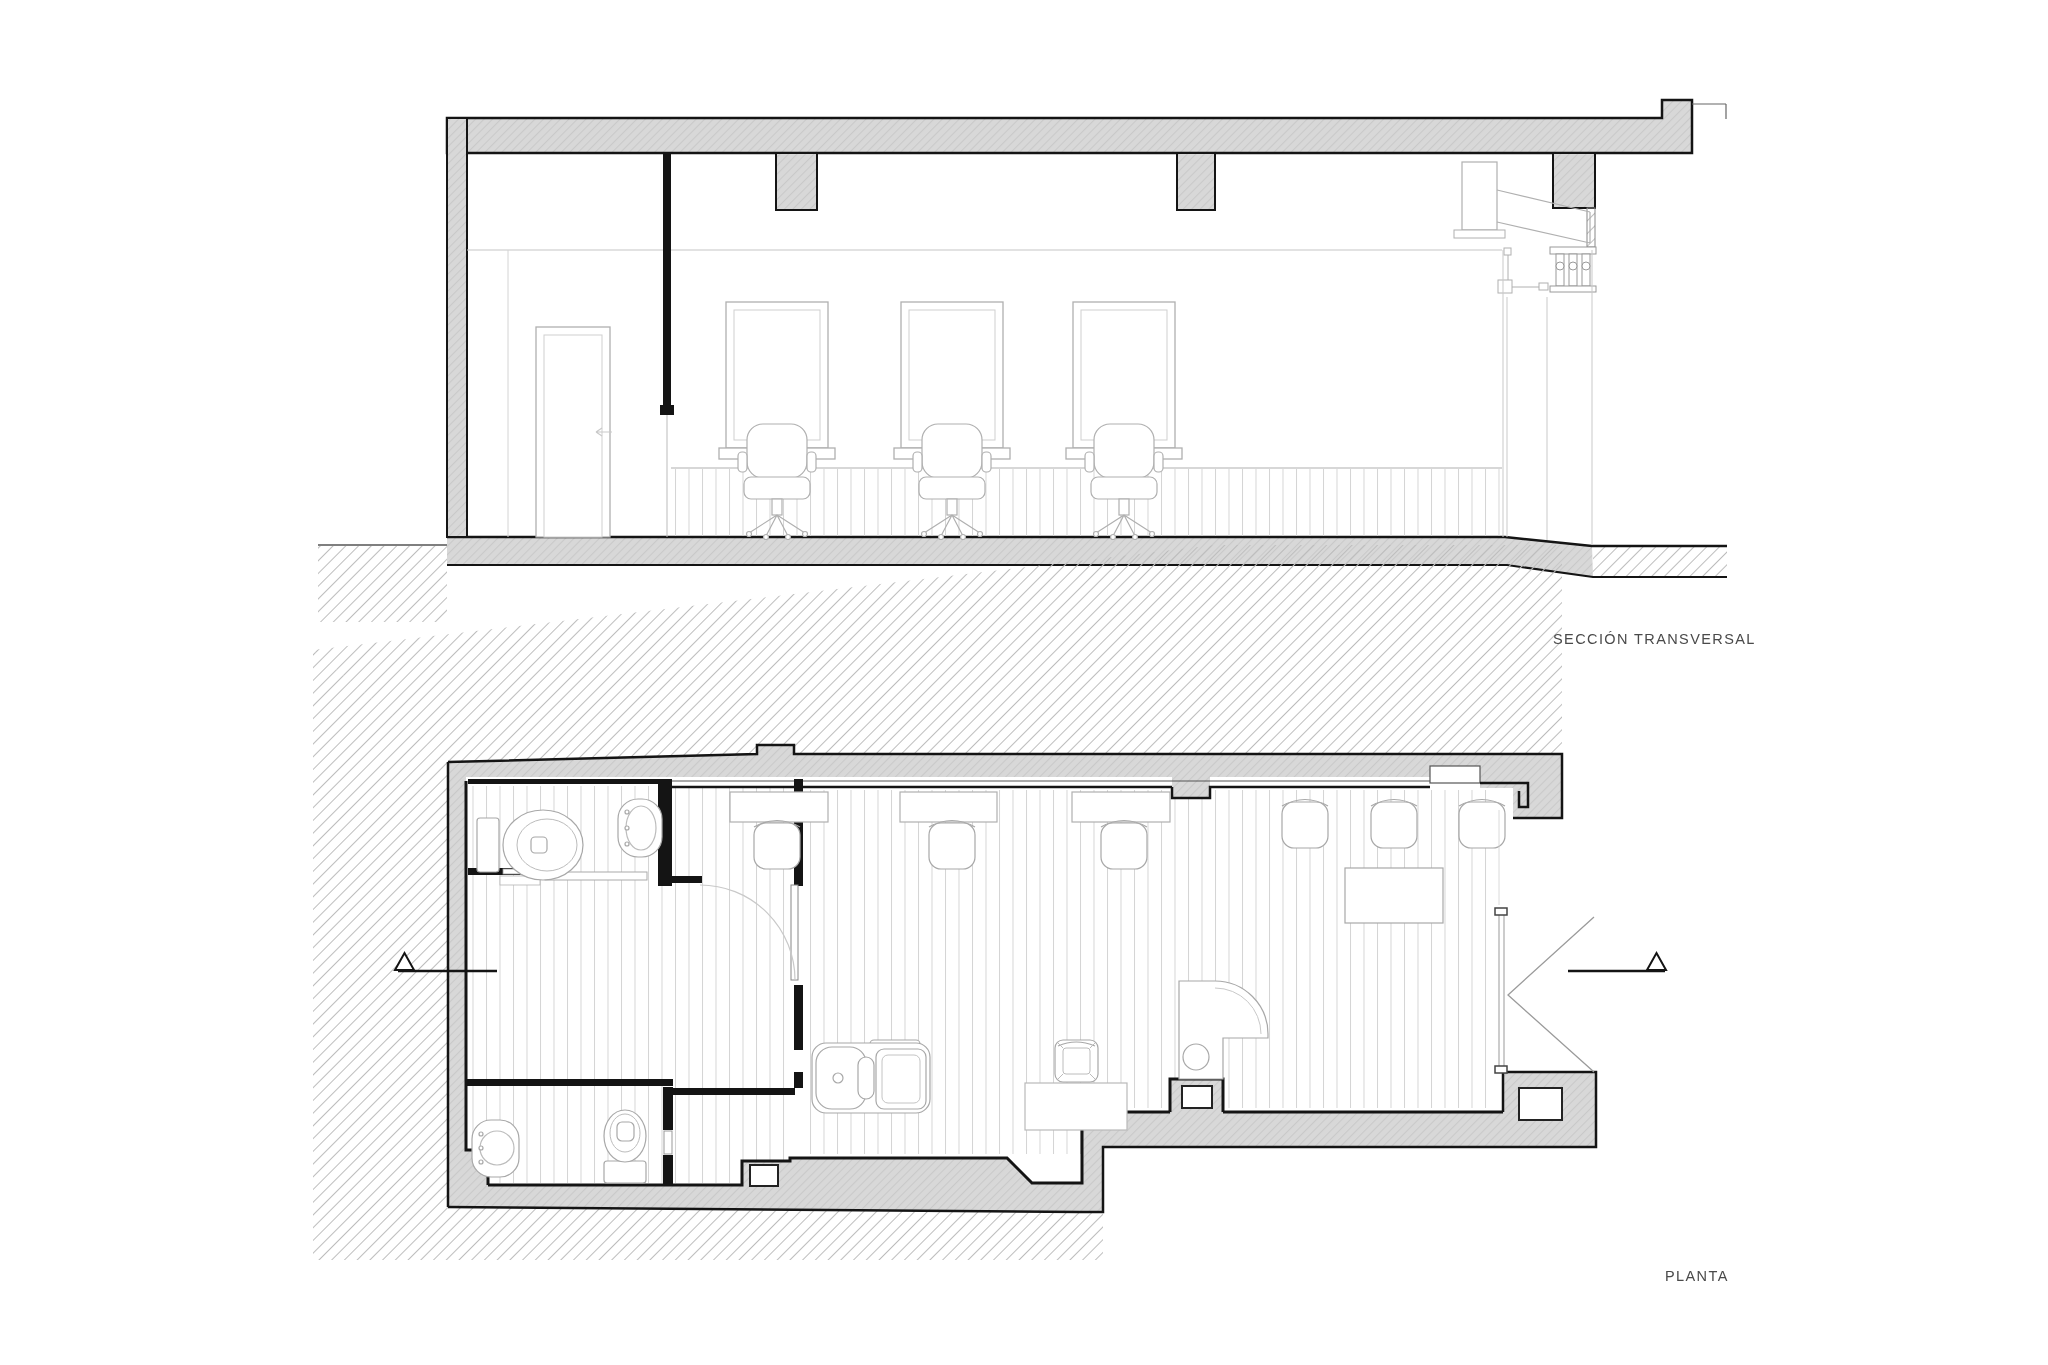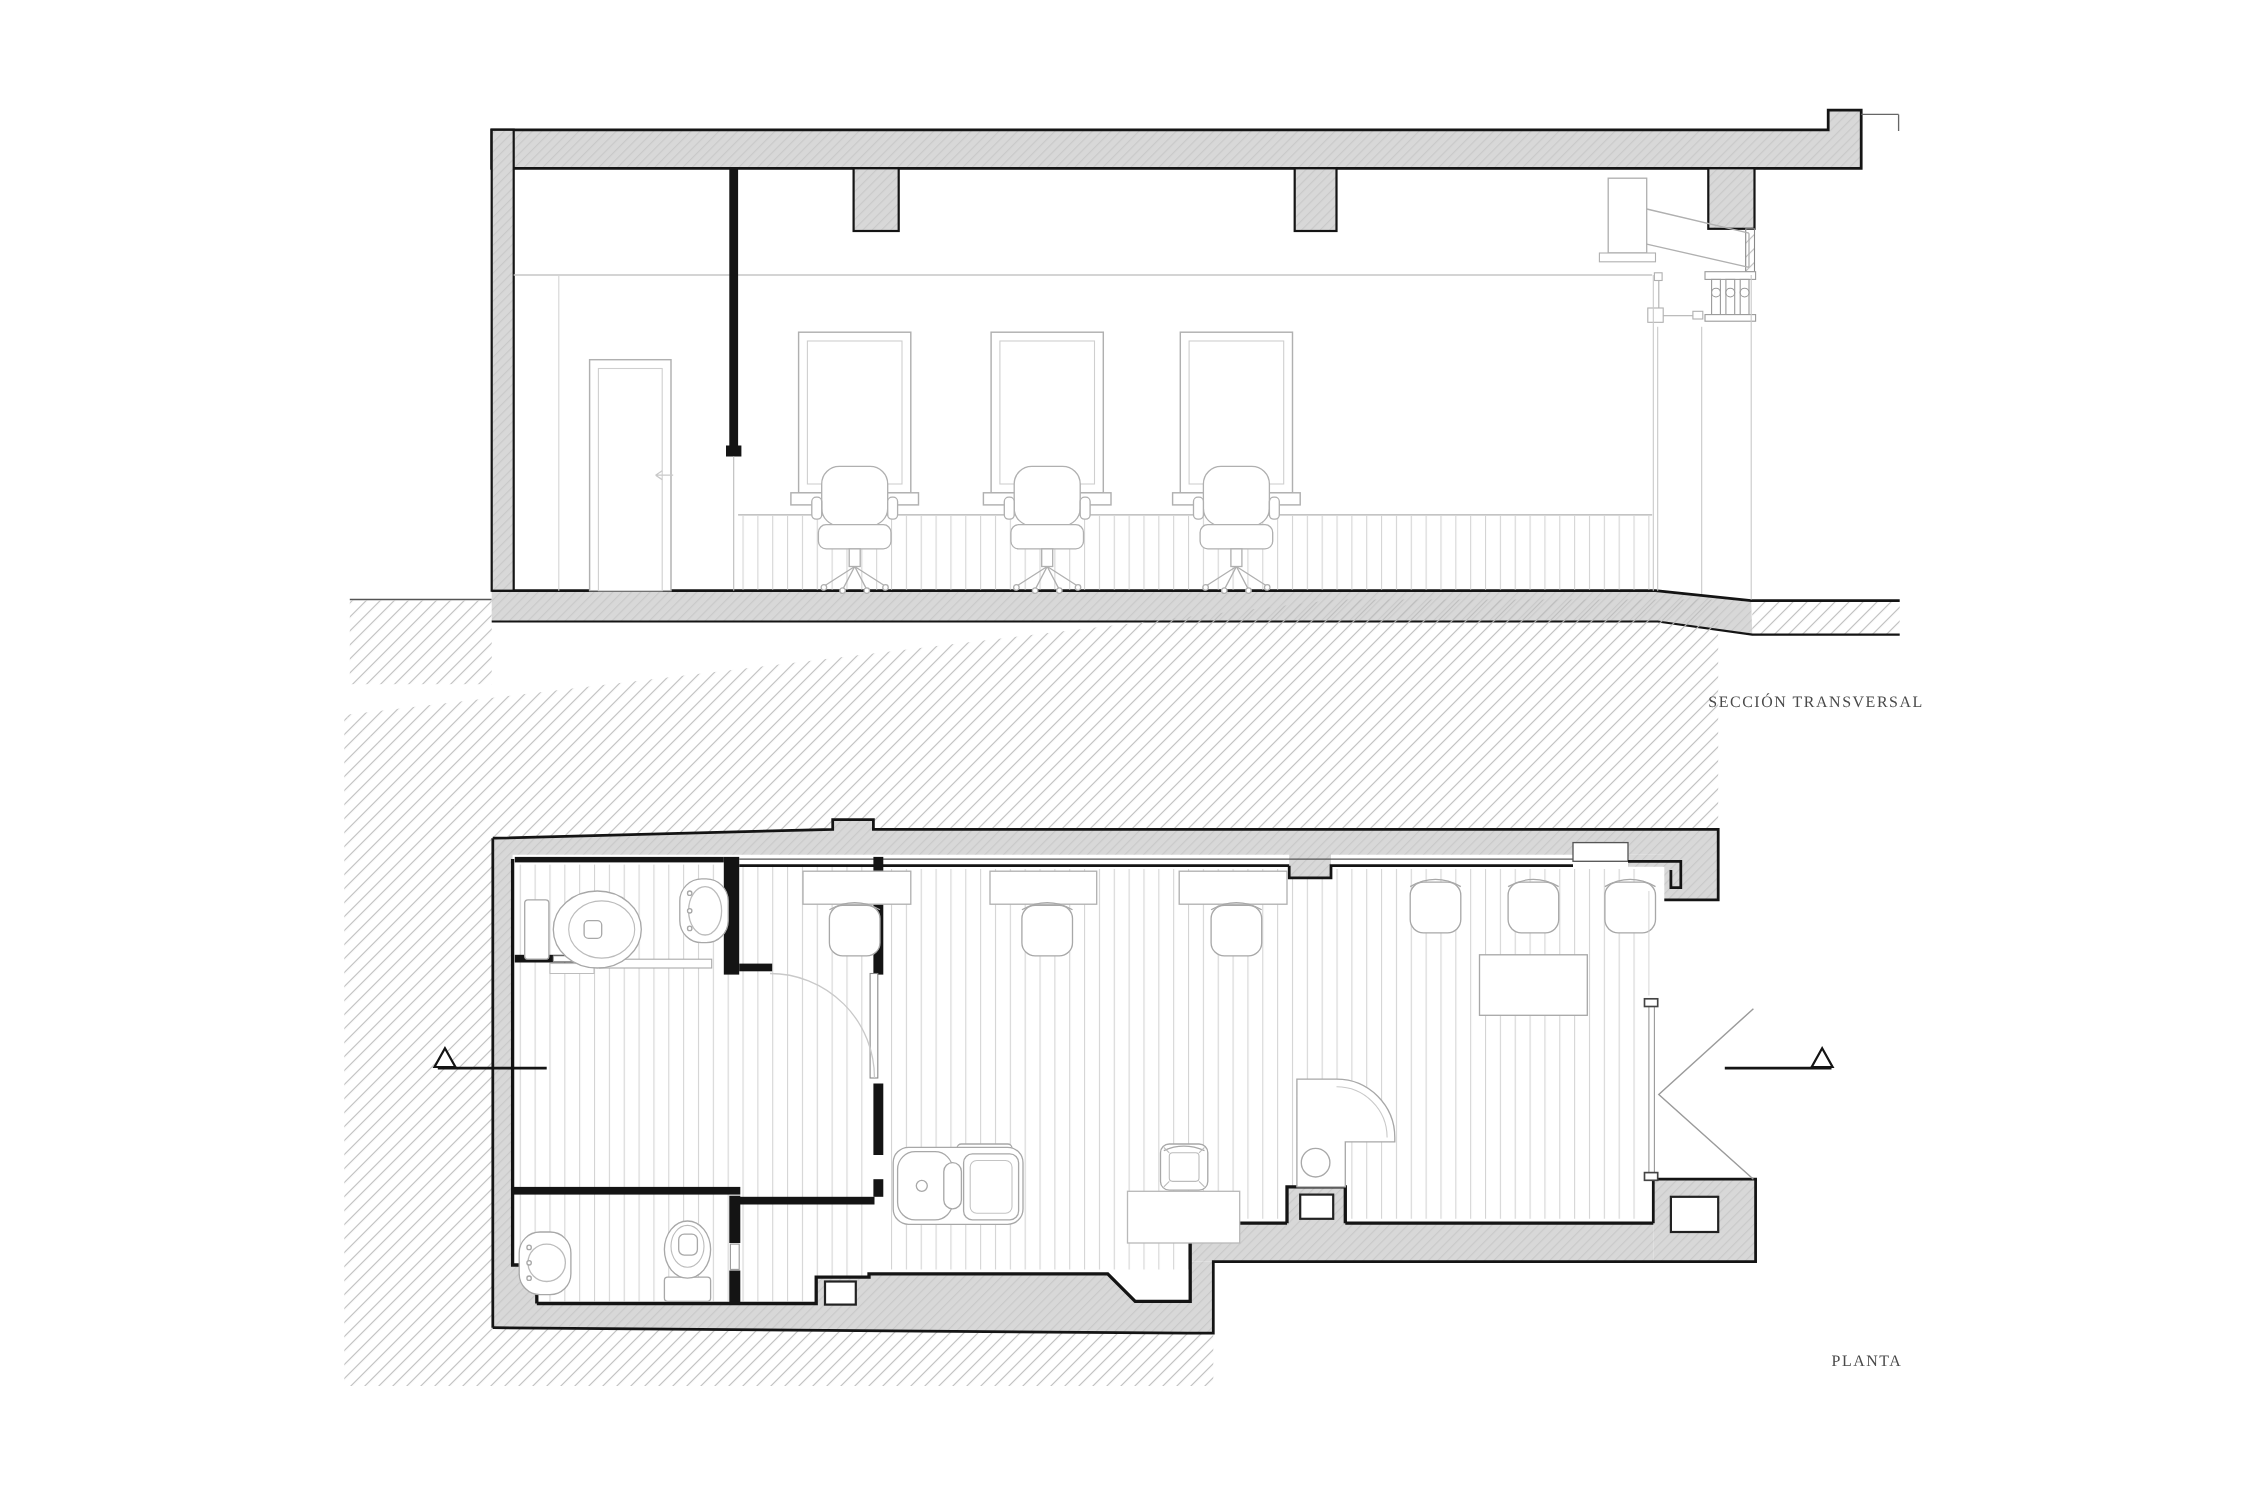--- a/index.html
+++ b/index.html
@@ -1,23 +1,23 @@
 <!DOCTYPE html>
 <html style="--label-color: #4a4a4a; --ink: #141414; --wall-gray: #d8d8d8; --hatch-gray: #bdbdbd; --light-line: #b0b0b0; --xlight-line: #cfcfcf;"><head>
 <meta charset="utf-8">
 <style>
   html,body{margin:0;padding:0;background:#fff;}
   body{width:2048px;height:1365px;position:relative;overflow:hidden;
        font-family:"Liberation Sans", sans-serif;}
   .stage{position:absolute;inset:0;}
   svg{position:absolute;left:0;top:0;}
   .drawing-label{position:absolute;font-size:14.5px;letter-spacing:1.4px;
-       color:var(--label-color,#4a4a4a);white-space:nowrap;font-family:Liberation Serif, serif;}
+       color:var(--label-color,#4a4a4a);white-space:nowrap;}
   #label-section{left:1553px;top:631px;}
-  #label-plan{left:1665px;top:1230px;}
+  #label-plan{left:1665px;top:1268px;}
 </style>
 </head>
 <body>
 
 <div class="stage">
 <svg width="2048" height="1365" viewBox="0 0 2048 1365">
   <defs>
     <pattern id="wallHatch" width="6" height="6" patternUnits="userSpaceOnUse" patternTransform="rotate(45)">
       <rect width="6" height="6" fill="#d8d8d8"></rect>
       <line x1="0.5" y1="0" x2="0.5" y2="6" stroke="#c9c9c9" stroke-width="1.1"></line>

